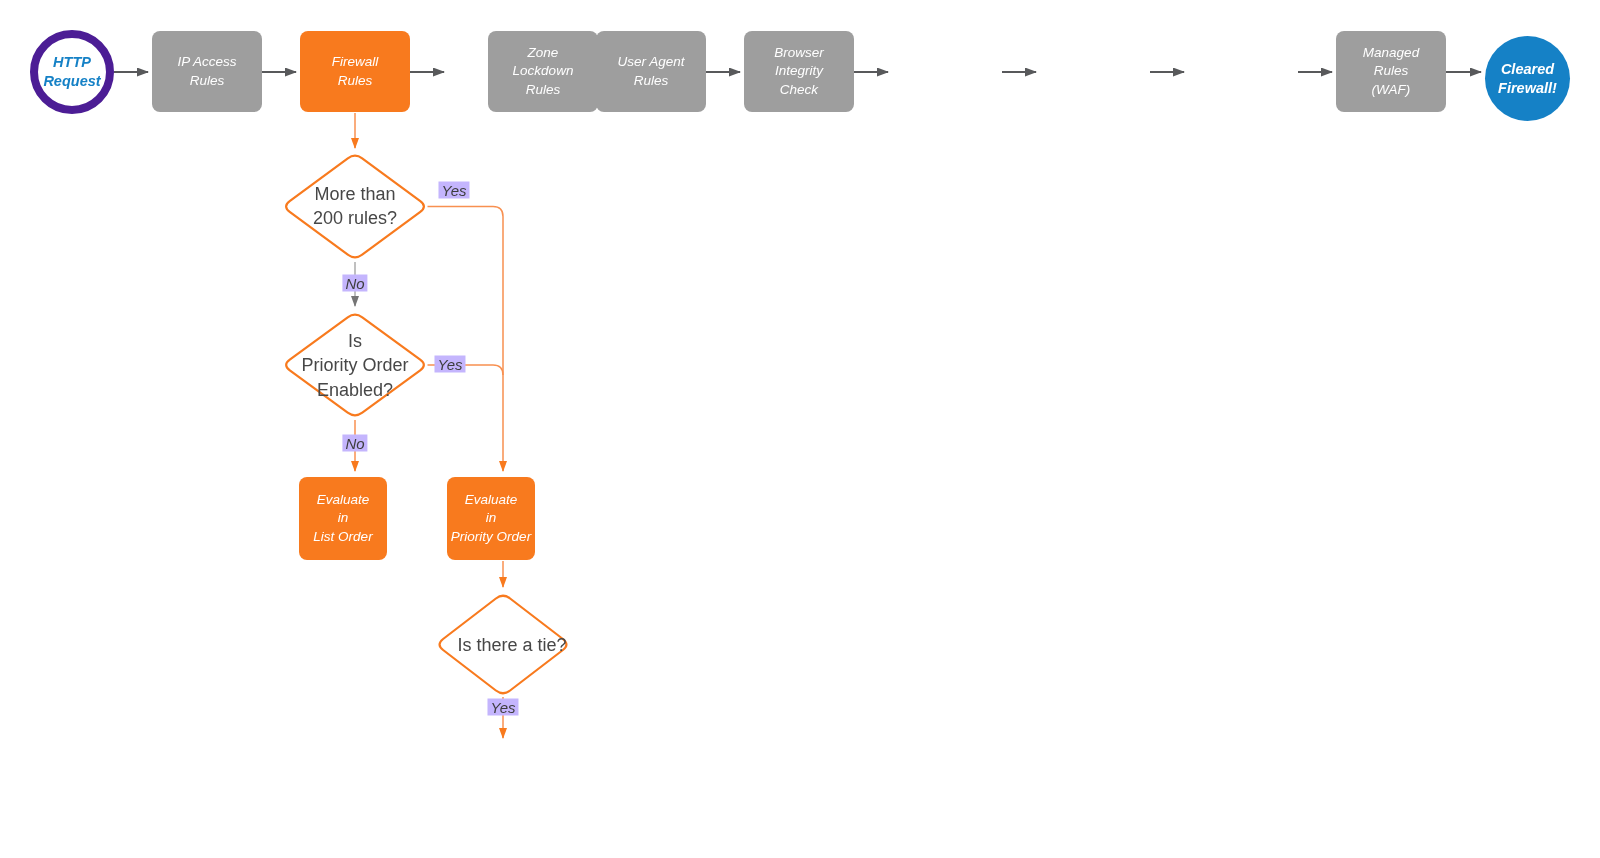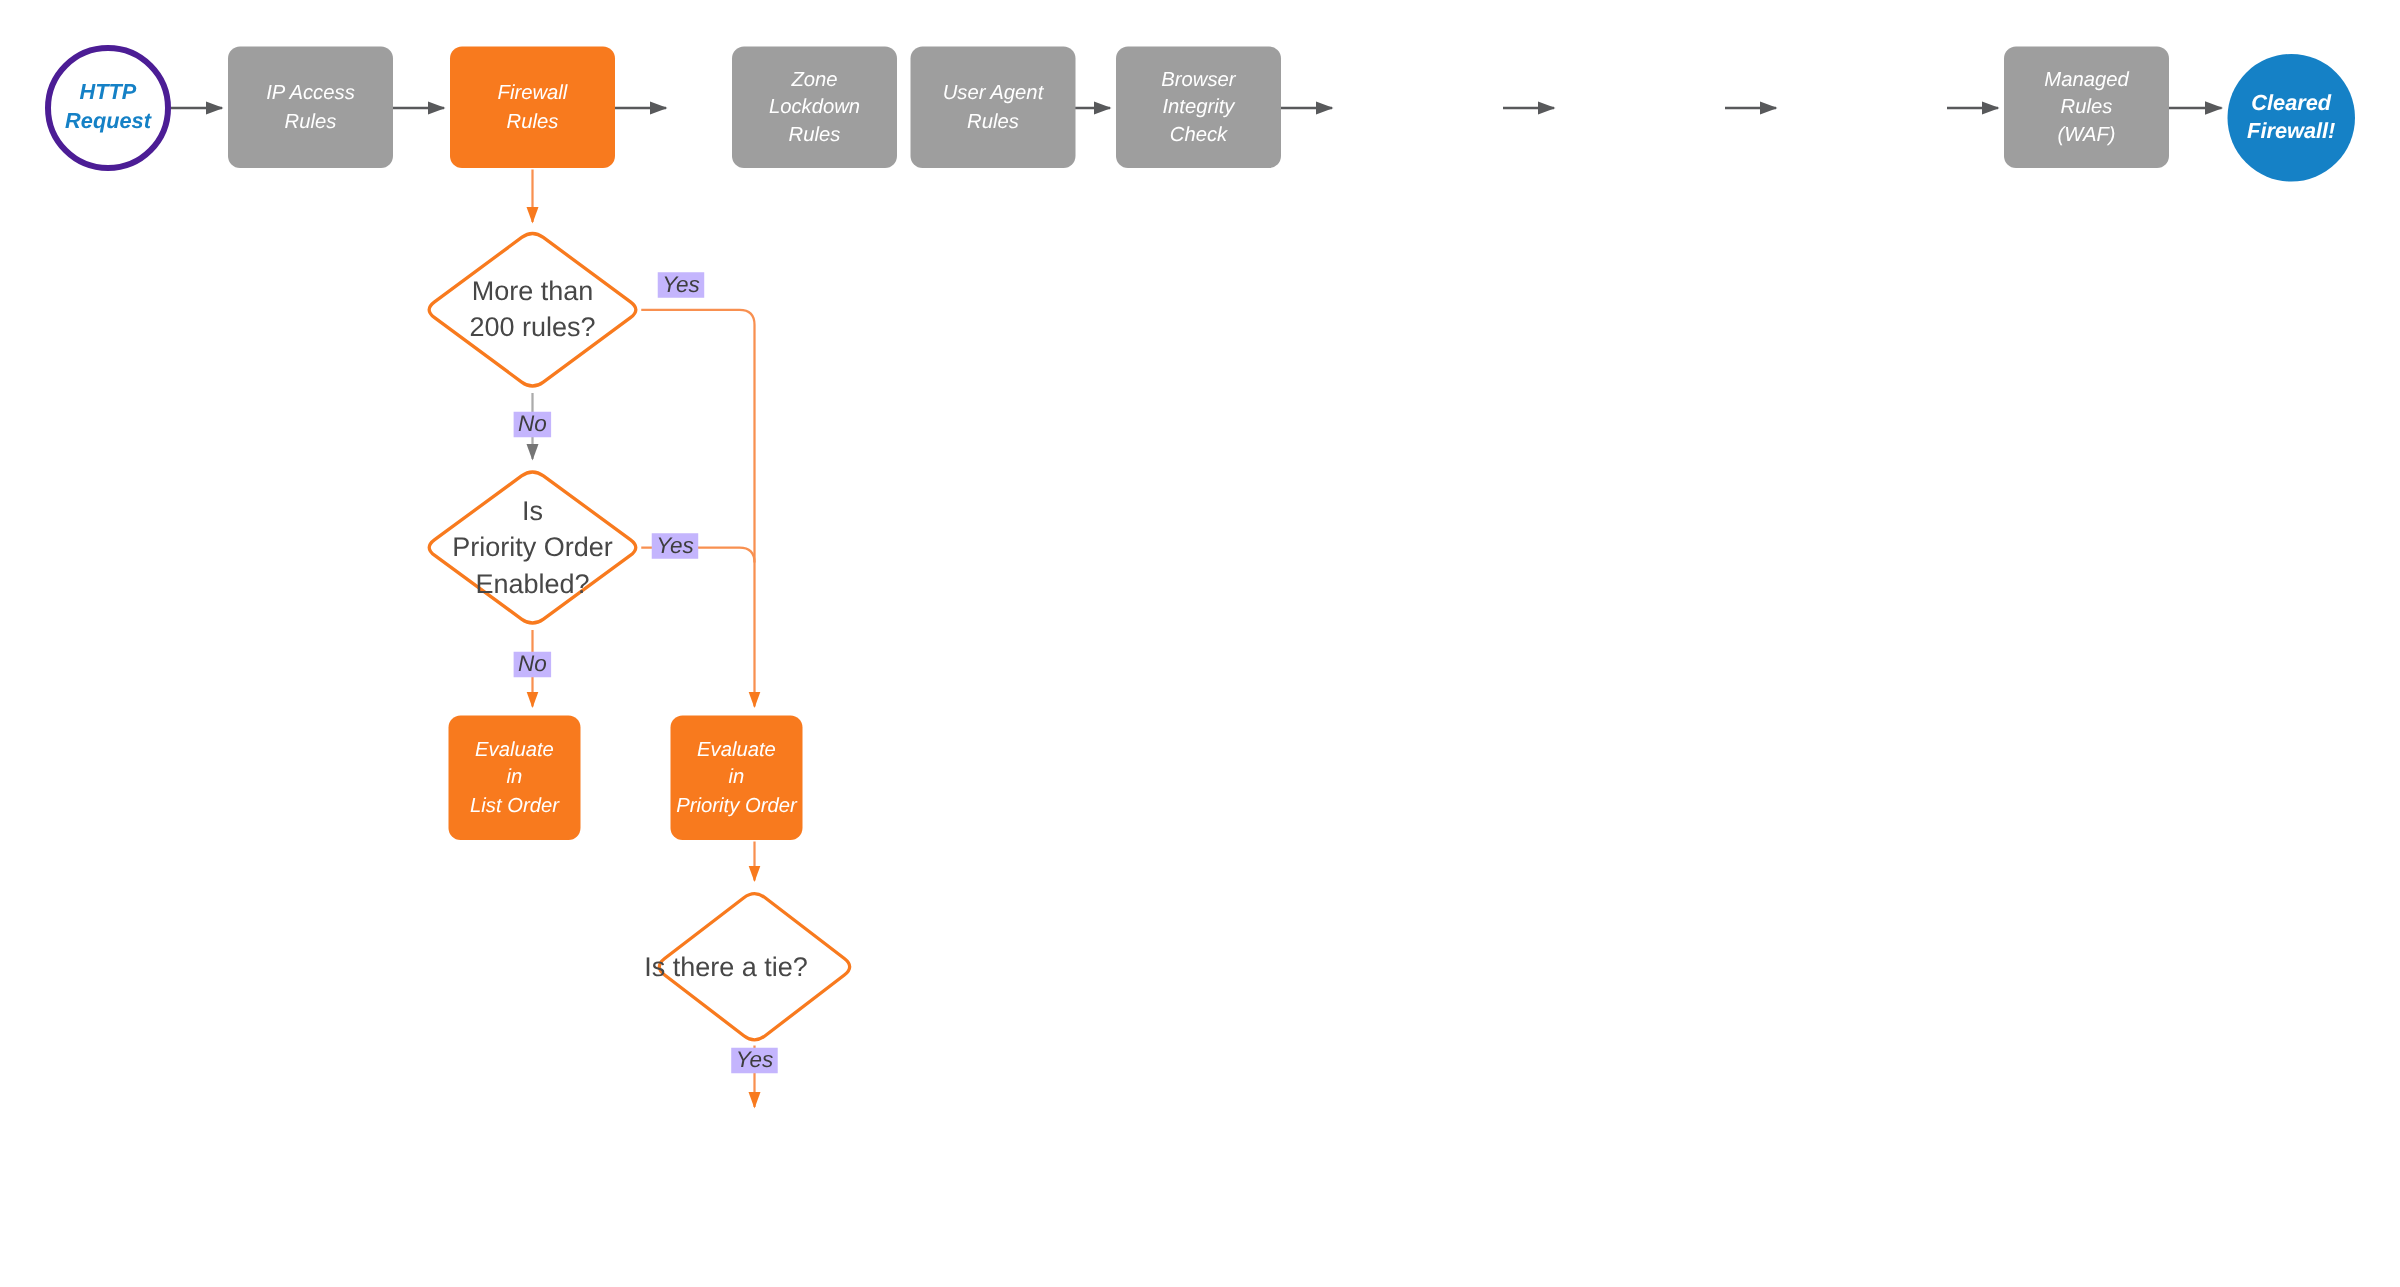--- a/index.html
+++ b/index.html
@@ -17,21 +17,21 @@
     font-style:italic;font-size:13.5px;line-height:1.38;
   }
   .box.gray{background:#9E9E9E;}
   .box.orange{background:#F87A1E;}
   .action{width:88px;height:83px;border-radius:8px;background:#F87A1E;color:#ffffff;
     font-style:italic;font-size:13.5px;line-height:1.38;}
   .circle{
     width:84px;height:84px;border-radius:50%;
     font-weight:bold;font-style:italic;font-size:14.5px;line-height:1.3;
   }
-  .circle.start{background:#ffffff;border:4px solid #4c1d95;color:#1581C6;}
+  .circle.start{background:#ffffff;border:8px solid #4c1d95;color:#1581C6;}
   .circle.end{width:85px;height:85px;background:#1581C6;color:#ffffff;}
   .dtext{
     position:absolute;transform:translate(-50%,-50%);
     color:#474747;font-size:18px;line-height:1.35;text-align:center;white-space:pre-line;
   }
   .elabel{
     position:absolute;transform:translate(-50%,-50%);
     color:#3d3d3d;font-size:15px;font-style:italic;background:#c4b5fd;padding:0 3px;
   }
 </style>
@@ -79,37 +79,37 @@
 
   <div class="node circle start" style="left:30px;top:30px;">HTTP
 Request</div>
   <div class="node box gray" style="left:152px;top:31px;">IP Access
 Rules</div>
   <div class="node box orange" style="left:300px;top:31px;">Firewall
 Rules</div>
   <div class="node box gray" style="left:448px;top:31px;margin-left:40px;">Zone
 Lockdown
 Rules</div>
-  <div class="node box gray" style="left:596px;top:31px;margin-left:11px;">User Agent
+  <div class="node box gray" style="left:596px;top:31px;">User Agent
 Rules</div>
   <div class="node box gray" style="left:744px;top:31px;">Browser
 Integrity
 Check</div>
   <div class="node box gray" style="left:1336px;top:31px;">Managed
 Rules
 (WAF)</div>
   <div class="node circle end" style="left:1485px;top:36px;">Cleared
 Firewall!</div>
 
   <div class="dtext" style="left:355px;top:206px;width:130px;">More than
 200 rules?</div>
   <div class="dtext" style="left:355px;top:365px;width:130px;">Is
 Priority Order
 Enabled?</div>
-  <div class="dtext" style="left:484px;top:645px;width:130px;">Is there a tie?</div>
+  <div class="dtext" style="left:512px;top:645px;width:130px;">Is there a tie?</div>
 
   <div class="node action" style="left:299px;top:477px;">Evaluate
 in
 List Order</div>
   <div class="node action" style="left:447px;top:477px;">Evaluate
 in
 Priority Order</div>
 
   <div class="elabel" style="left:454px;top:190px;">Yes</div>
   <div class="elabel" style="left:355px;top:283px;">No</div>

